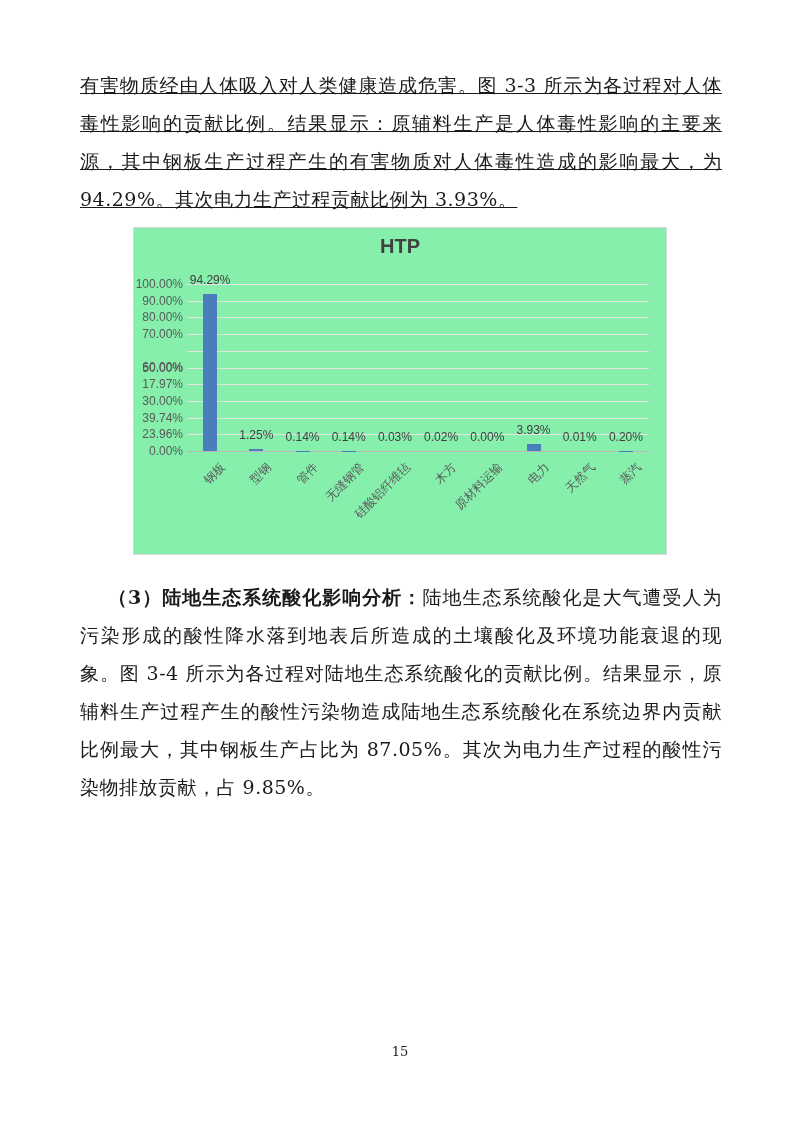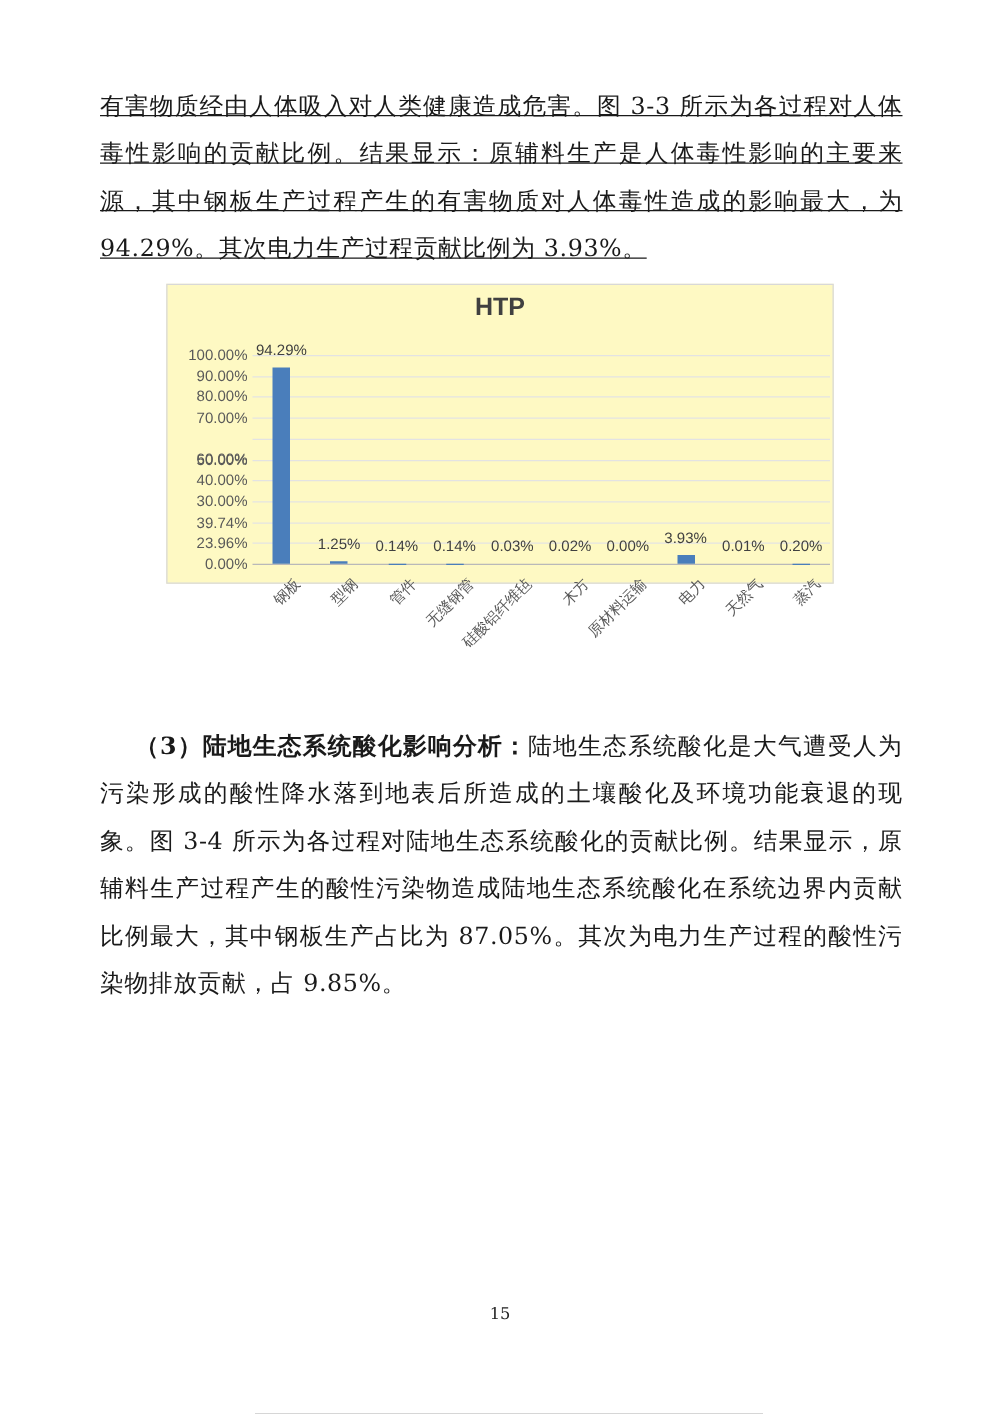--- a/index.html
+++ b/index.html
@@ -42,37 +42,37 @@
     text-align: center;
     font-size: 13px;
     color: #222222;
   }
   
   .chart {
     position: absolute;
     left: 133px;
     top: 227px;
     width: 534px;
-    height: 240px;
-    background: #fef9c3;
+    height: 328px;
+    background: #86efac;
     border: 1px solid #d8d8d8;
     font-family: "Liberation Sans", "DejaVu Sans", sans-serif;
   }
   .chart-title {
     position: absolute;
     top: 7px;
     left: 0; right: 0;
     text-align: center;
     font-size: 20px;
     font-weight: 700;
     color: #404040;
   }
   .plot {
     position: absolute;
-    left: 68px;
+    left: 53px;
     top: 56px;
     width: 462px;
     height: 167px;
     text-decoration: underline;
   }
   .gridline {
     position: absolute;
     left: 0;
     width: 100%;
     height: 0;
@@ -131,21 +131,21 @@
         <div class="ytick" style="top: 9.7px;">90.00%</div>
         <div class="gridline" style="top: 33.4px;"></div>
         <div class="ytick" style="top: 26.4px;">80.00%</div>
         <div class="gridline" style="top: 50.1px;"></div>
         <div class="ytick" style="top: 43.1px;">70.00%</div>
         <div class="gridline" style="top: 66.8px;"></div>
         <div class="ytick" style="top: 59.8px; margin-top: 16px;">60.00%</div>
         <div class="gridline" style="top: 83.5px;"></div>
         <div class="ytick" style="top: 76.5px;">50.00%</div>
         <div class="gridline" style="top: 100.2px;"></div>
-        <div class="ytick" style="top: 93.2px;">40.00%</div>
+        <div class="ytick" style="top: 93.2px;">17.97%</div>
         <div class="gridline" style="top: 116.9px;"></div>
         <div class="ytick" style="top: 109.9px;">30.00%</div>
         <div class="gridline" style="top: 133.6px;"></div>
         <div class="ytick" style="top: 126.6px;">39.74%</div>
         <div class="gridline" style="top: 150.3px;"></div>
         <div class="ytick" style="top: 143.3px;">23.96%</div>
         <div class="gridline axis-line" style="top: 167px;"></div>
         <div class="ytick" style="top: 160px;">0.00%</div>
         <div class="bar" style="left: 16.1px; height: 157.464px; background: rgb(74, 126, 187);"></div>
         <div class="dlabel" style="left: -6.9px; bottom: 164.464px;">94.29%</div>

